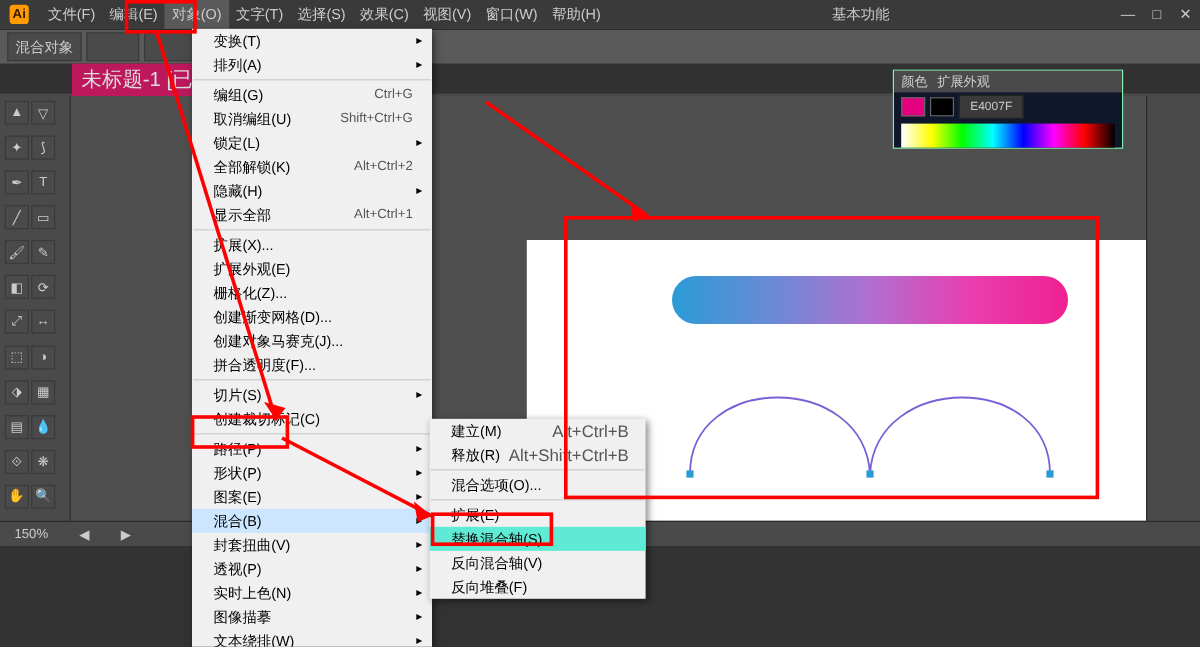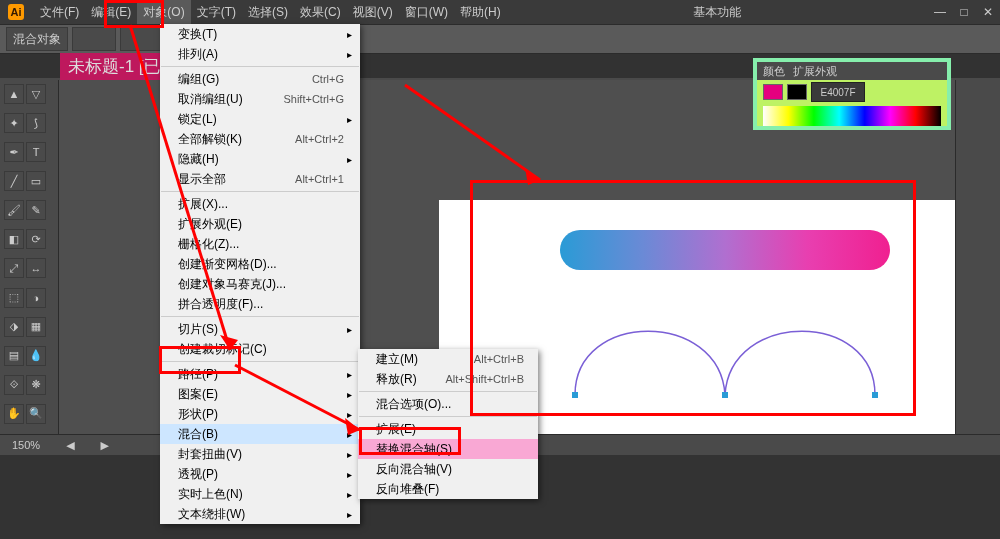--- a/index.html
+++ b/index.html
@@ -15,34 +15,34 @@
 .toolbar1 .opt{height:22px;min-width:22px;border:1px solid #3a3a3a;background:#4a4a4a;display:flex;align-items:center;padding:0 6px}
 .workspace-label{margin-left:auto;padding:0 10px}
 .tab-strip{height:24px;background:#323232;display:flex;align-items:center;padding-left:60px}
 .doc-tab{background:#be185d;padding:2px 8px;font-size:17px;color:#ddd}
 .body{position:absolute;top:80px;bottom:20px;left:0;right:0;display:flex}
 .left-tools{width:50px;background:#4a4a4a;border-right:1px solid #2b2b2b;display:flex;flex-wrap:wrap;padding:4px;gap:2px}
 .tbtn{width:18px;height:18px;background:#4a4a4a;border:1px solid #3a3a3a;display:flex;align-items:center;justify-content:center;font-size:11px}
 .canvas-area{flex:1;background:#4f4f4f;position:relative;overflow:hidden}
 .artboard{position:absolute;left:380px;top:120px;width:540px;height:380px;background:#fff}
 .right-panels{width:44px;background:#4a4a4a;border-left:1px solid #2b2b2b}
-.color-panel{position:absolute;top:58px;right:49px;width:190px;height:64px;background:#bef264;border:4px solid #86efac}
+.color-panel{position:absolute;top:58px;right:64px;width:190px;height:64px;background:#0f172a;border:1px solid #86efac}
 .color-panel .hdr{height:18px;background:#4a4a4a;display:flex;align-items:center;padding:0 6px;gap:8px;font-size:11px}
 .color-panel .swatches{display:flex;align-items:center;padding:2px 6px;gap:4px}
 .sw{width:18px;height:14px;border:1px solid #666}
 .spectrum{margin:2px 6px;height:20px;background:linear-gradient(90deg,#fff,#ff0,#0f0,#0ff,#00f,#f0f,#f00,#000)}
 .drop{position:absolute;left:160px;top:24px;width:200px;background:#f0f0f0;color:#000;box-shadow:2px 2px 6px rgba(0,0,0,.5);z-index:10}
 .drop .itm{height:20px;display:flex;align-items:center;padding:0 16px 0 18px;font-size:12px;position:relative}
 .drop .itm.sub::after{content:"▸";position:absolute;right:8px;font-size:10px}
 .drop .sep{height:1px;background:#ccc;margin:2px 1px}
 .drop .sc{margin-left:auto;color:#555;font-size:11px}
 .sub-drop{position:absolute;left:358px;top:349px;width:180px;background:#f0f0f0;color:#000;box-shadow:2px 2px 6px rgba(0,0,0,.5);z-index:11}
 .sub-drop .itm{height:20px;display:flex;align-items:center;padding:0 14px 0 18px;font-size:12px}
-.sub-drop .itm .sc{margin-left:auto;color:#555;font-size:11px}
-.sub-drop .itm.hi{background:#f9a8d4}
+.sub-drop .itm .sc{margin-left:auto;color:#555;font-size:14px}
+.sub-drop .itm.hi{background:#5eead4}
 .sub-drop .sep{height:1px;background:#ccc;margin:2px 1px}
 .redbox{position:absolute;border:3px solid red;z-index:20;pointer-events:none}
 .arrow{position:absolute;z-index:25;pointer-events:none}
 .arrow line{stroke:red;stroke-width:3}
 .arrow polygon{fill:red}
 .status{position:absolute;bottom:0;height:20px;left:0;right:0;background:#4a4a4a;border-top:1px solid #2b2b2b;display:flex;align-items:center;gap:26px;padding:0 12px;font-size:11px}
 .blend-bar{position:absolute;left:560px;top:230px;width:330px;height:40px;border-radius:20px;background:linear-gradient(90deg,#2a9bd6,#6a8ad6,#b06fd0,#e83fb0,#f02090)}
 .blend-path{position:absolute;left:570px;top:300px;width:310px;height:100px}
 .blend-path svg{width:100%;height:100%}
 .hex{width:48px;height:16px;background:#3a3a3a;border:1px solid #222;color:#ccc;font-size:10px;text-align:center}
@@ -158,26 +158,27 @@
       <div class="itm">扩展外观(E)</div>
       <div class="itm">栅格化(Z)...</div>
       <div class="itm">创建渐变网格(D)...</div>
       <div class="itm">创建对象马赛克(J)...</div>
       <div class="itm">拼合透明度(F)...</div>
       <div class="sep"></div>
       <div class="itm sub">切片(S)</div>
       <div class="itm">创建裁切标记(C)</div>
       <div class="sep"></div>
       <div class="itm sub">路径(P)</div>
+      <div class="itm sub">形状(P)</div>
       <div class="itm sub">图案(E)</div>
-      <div class="itm sub">形状(P)</div>
       <div class="itm sub" style="background: rgb(205, 230, 255);">混合(B)</div>
       <div class="itm sub">封套扭曲(V)</div>
       <div class="itm sub">透视(P)</div>
       <div class="itm sub">实时上色(N)</div>
+      <div class="itm sub">图像描摹</div>
       <div class="itm sub">文本绕排(W)</div>
     </div>
 
   <div class="sub-drop" id="blend-menu">
       <div class="itm">
         <span>建立(M)</span>
         <span class="sc">Alt+Ctrl+B</span>
       </div>
       <div class="itm">
         <span>释放(R)</span>

